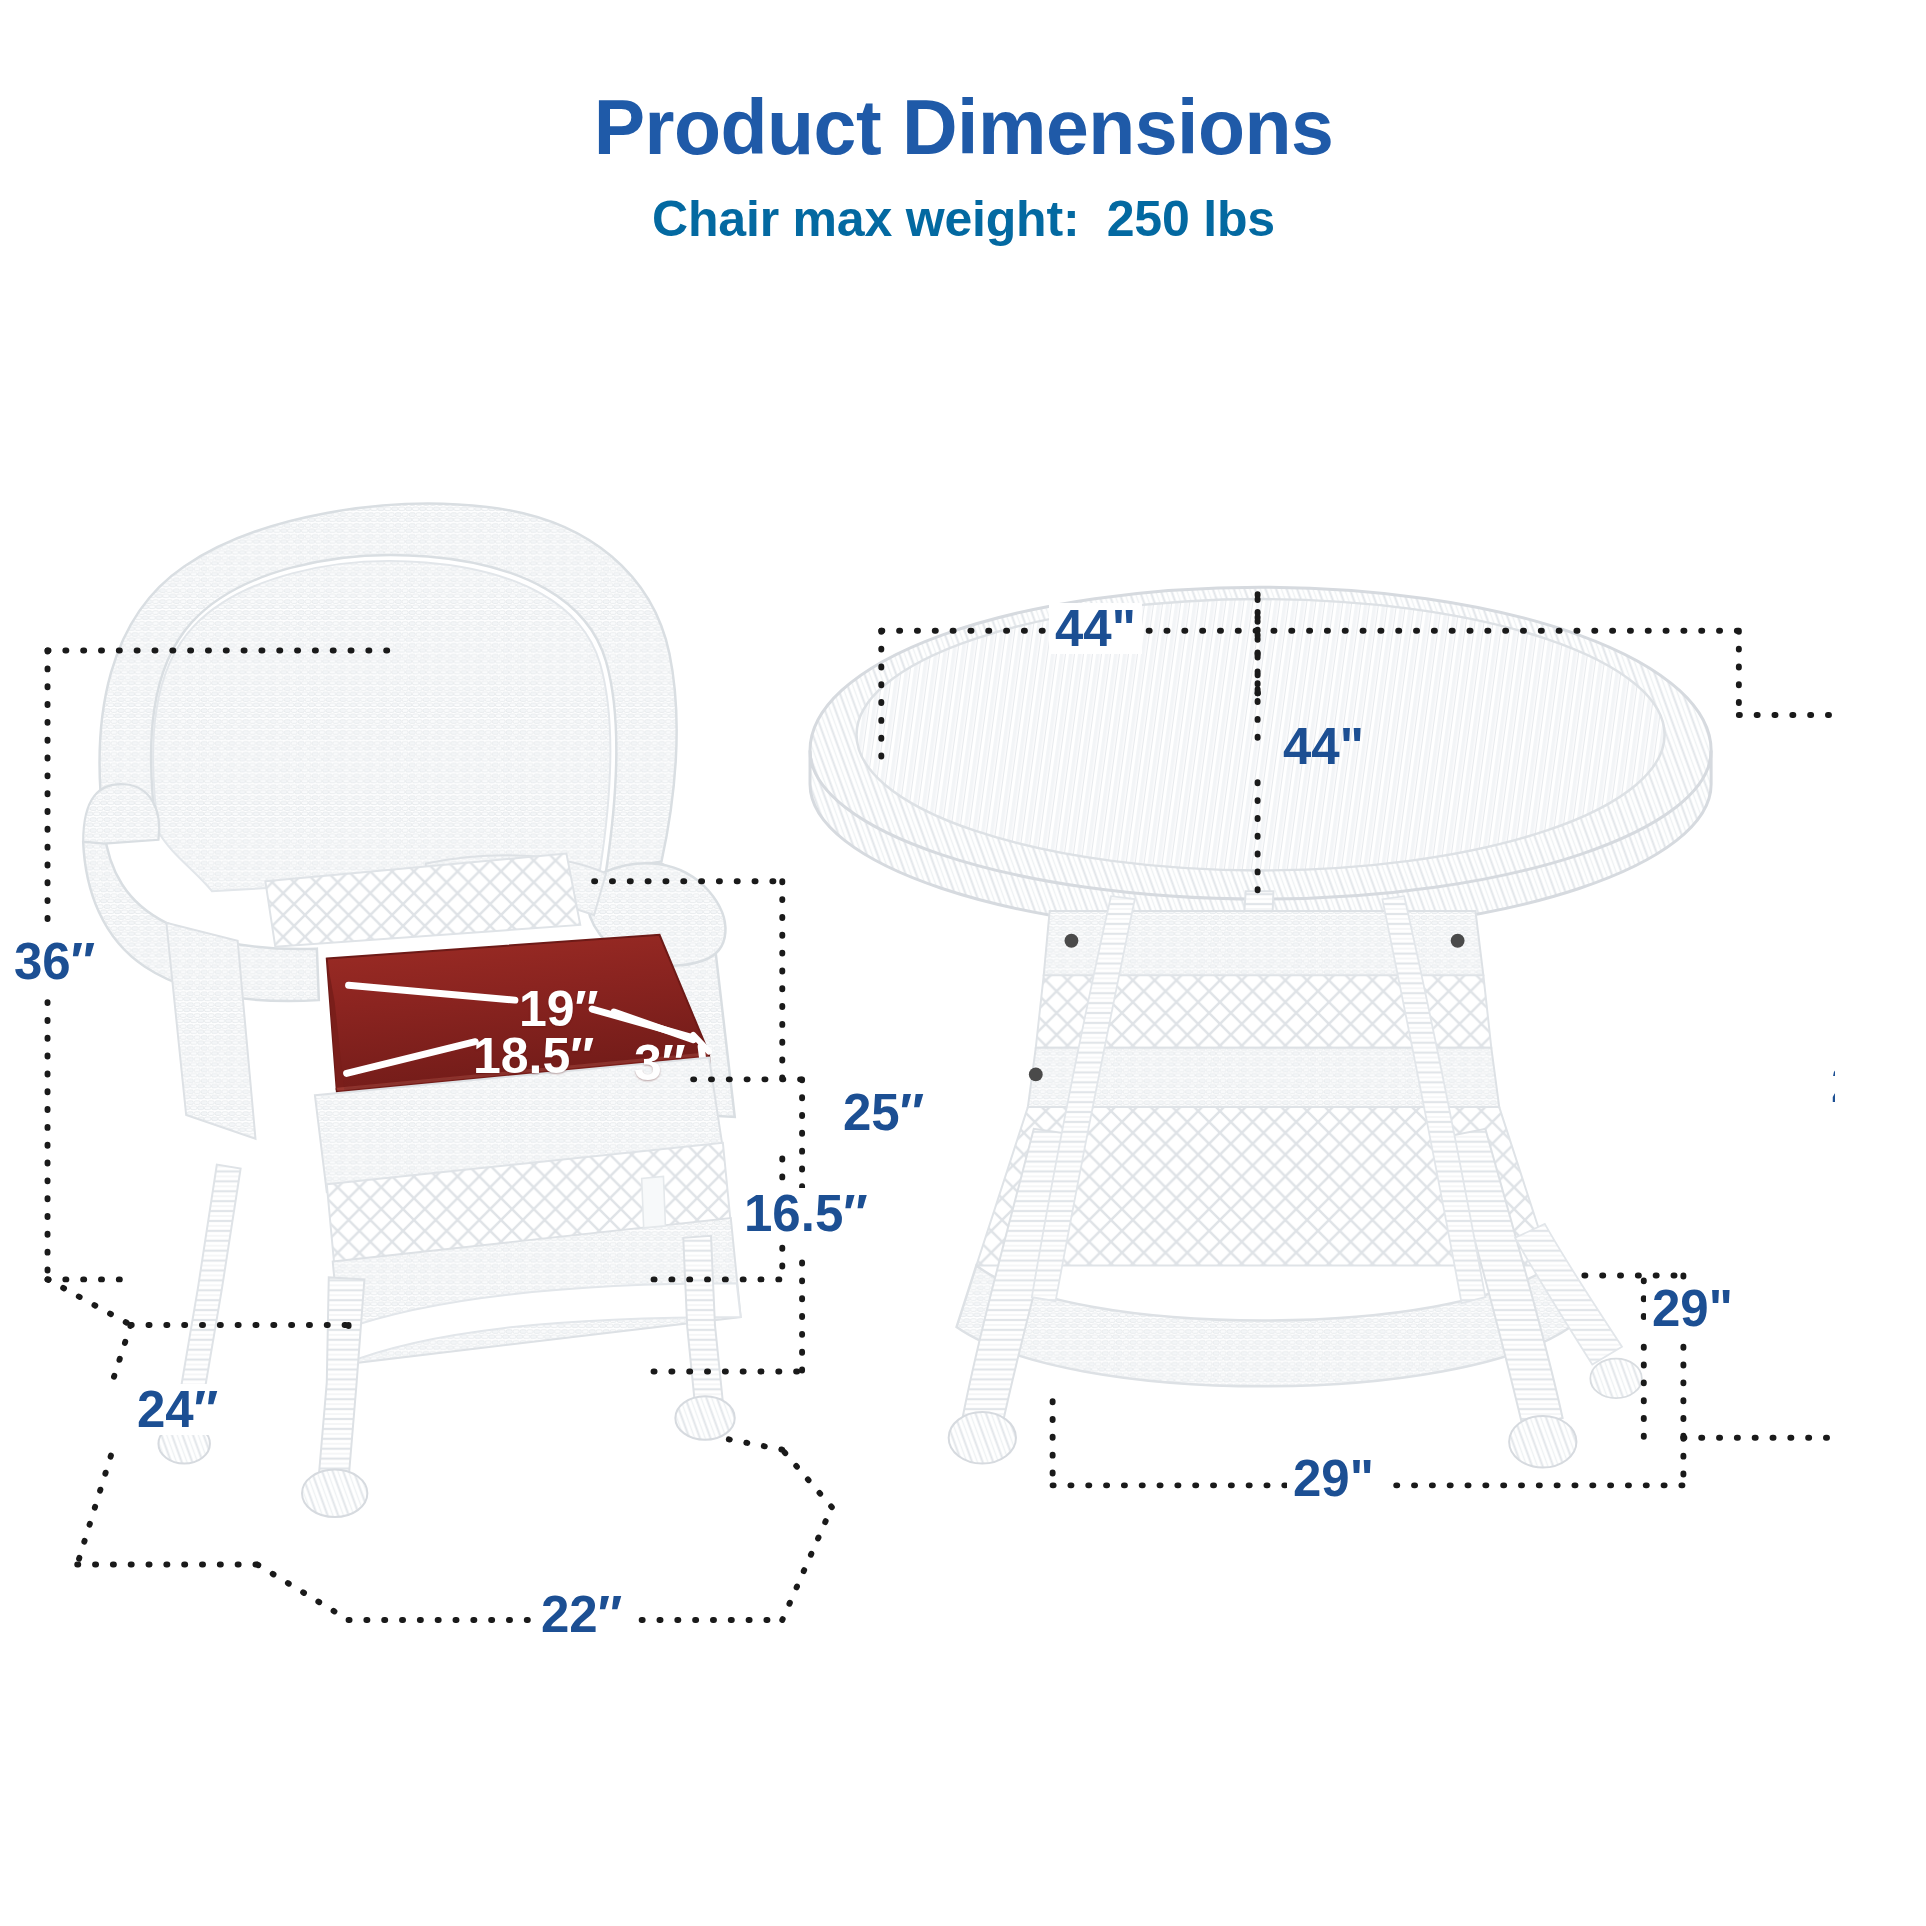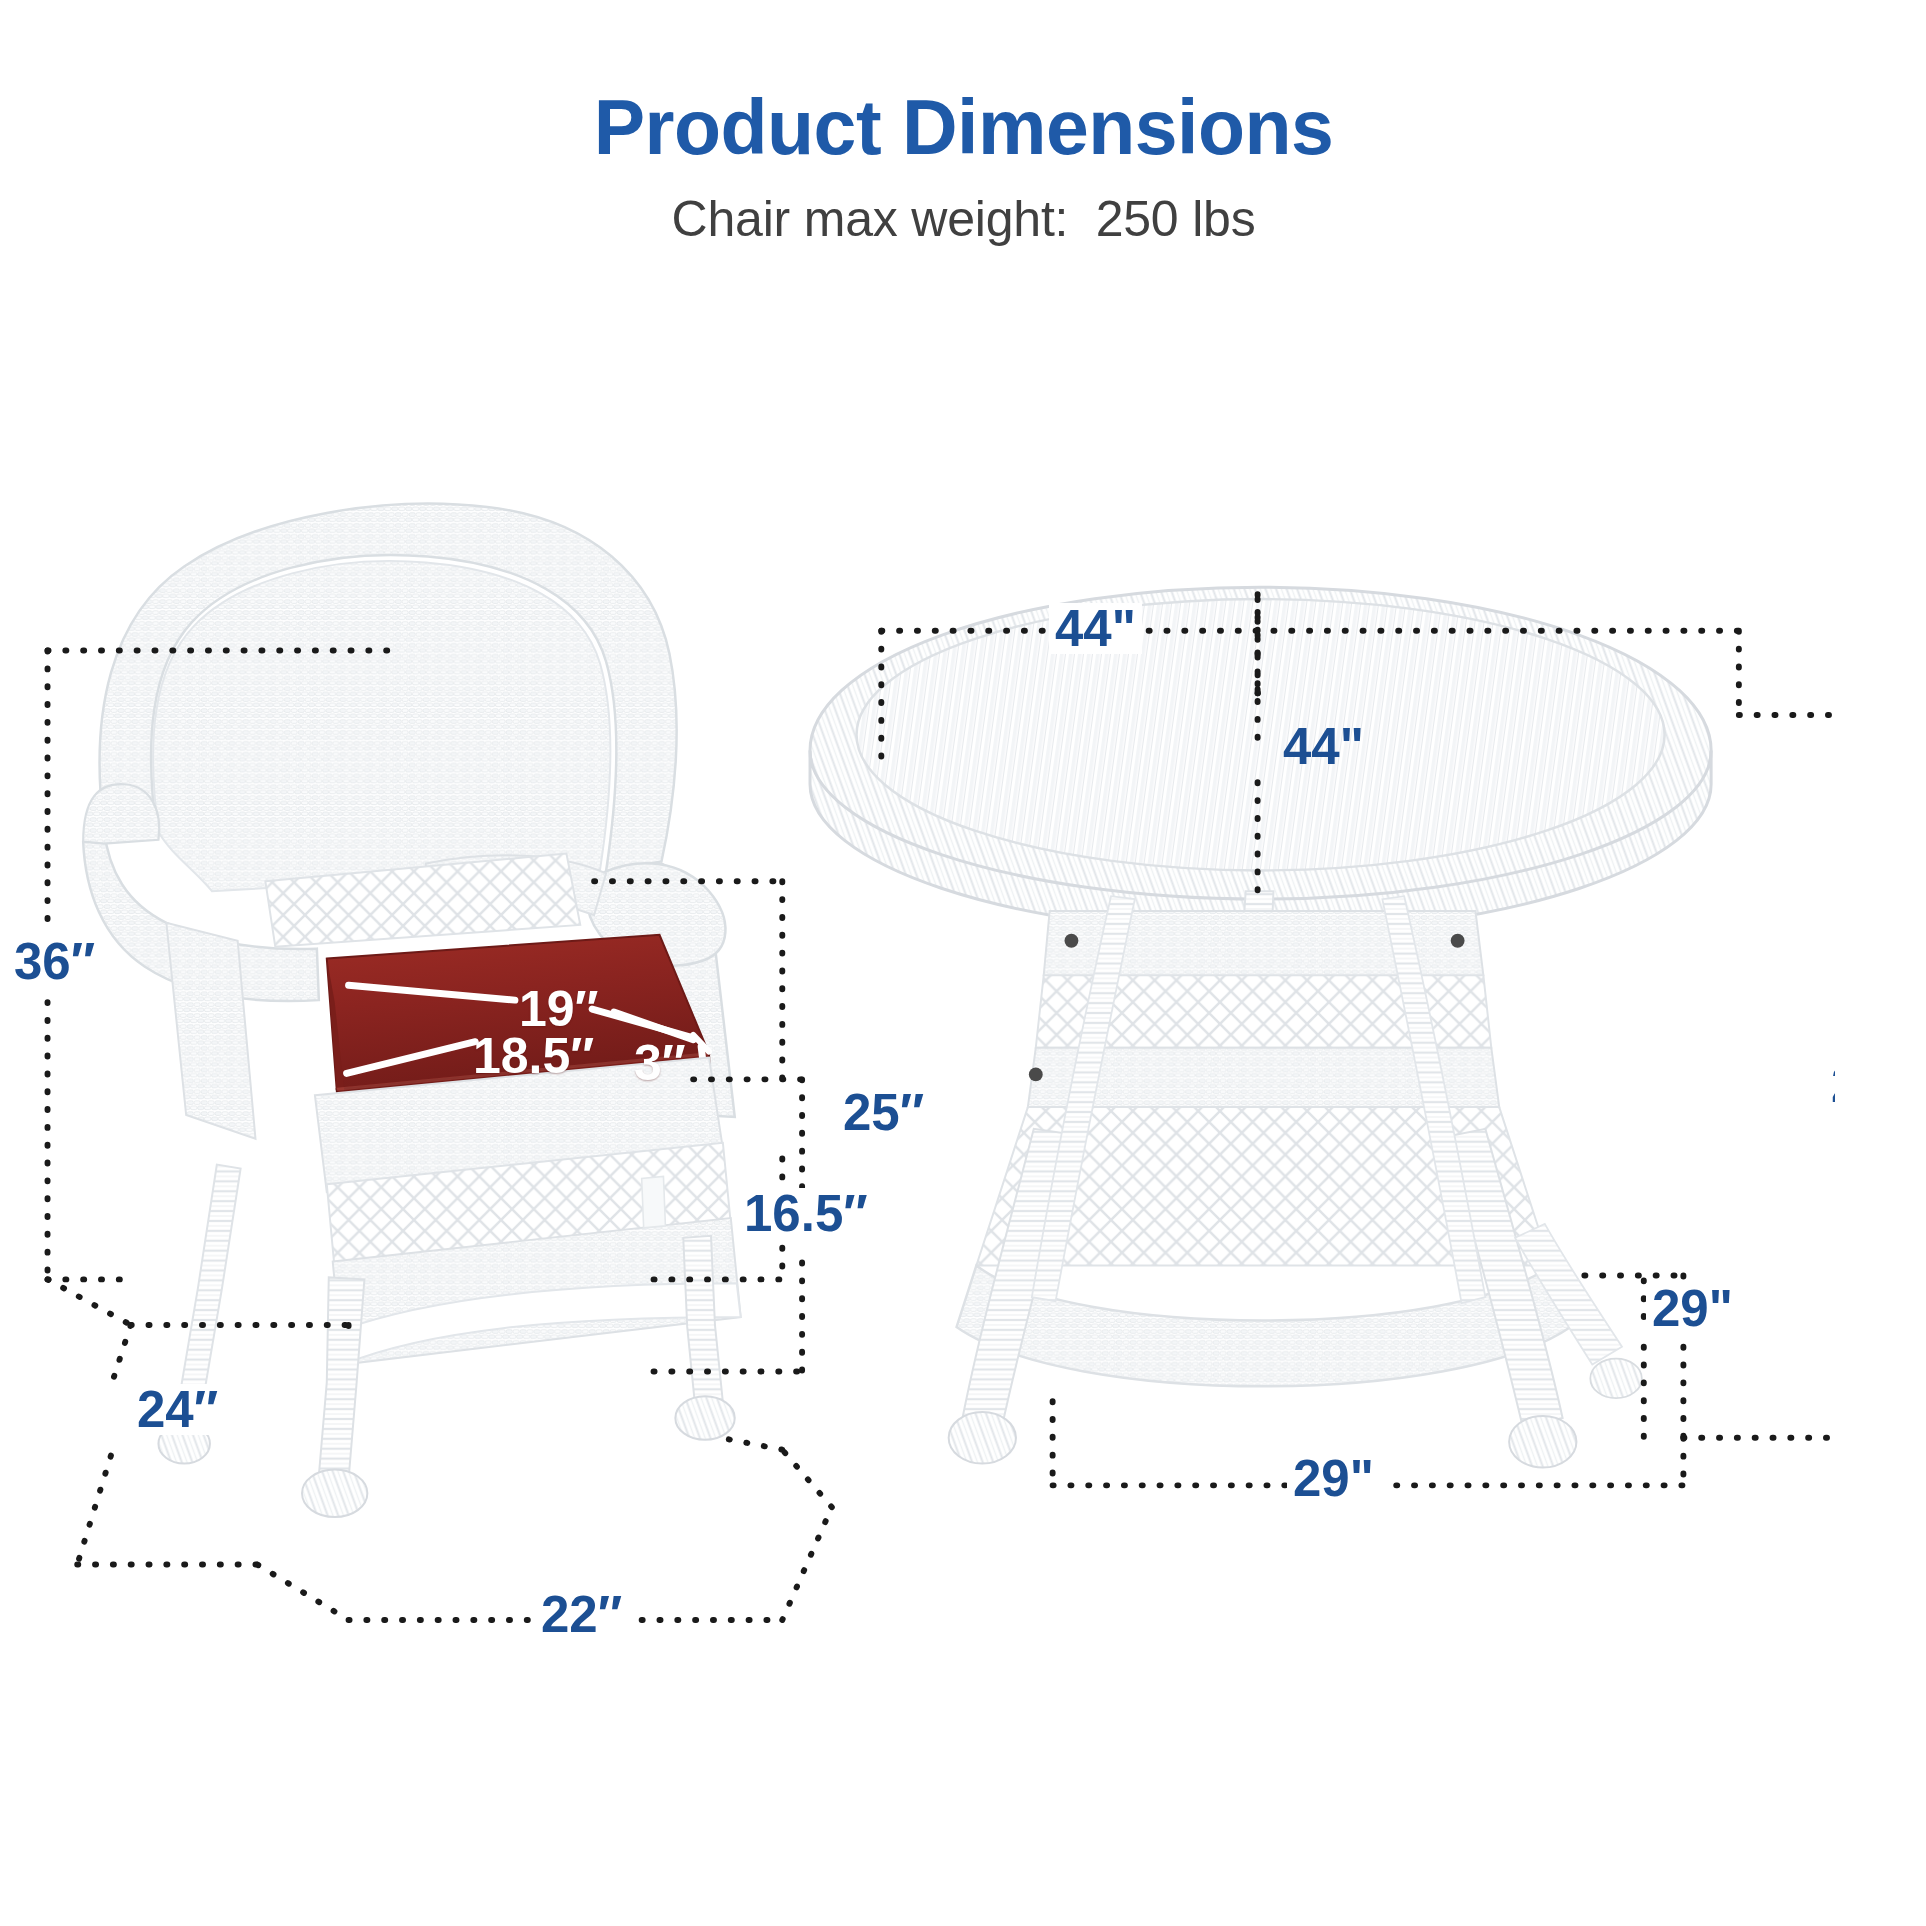--- a/index.html
+++ b/index.html
@@ -30,22 +30,22 @@
     font-size: 77px;
     font-weight: bold;
     color: #1F5AA8;
     letter-spacing: -0.5px;
     line-height: 1.05;
     margin: 0;
   }
   .page-subtitle {
     margin: 22px 0 0 0;
     font-size: 50px;
-    font-weight: normal;
-    color: #404040;
+    font-weight: bold;
+    color: #0369a1;
     letter-spacing: -0.2px;
     white-space: pre;
   }
 
   
   .diagram {
     position: absolute;
     left: 0;
     top: 0;
     width: 1927px;

